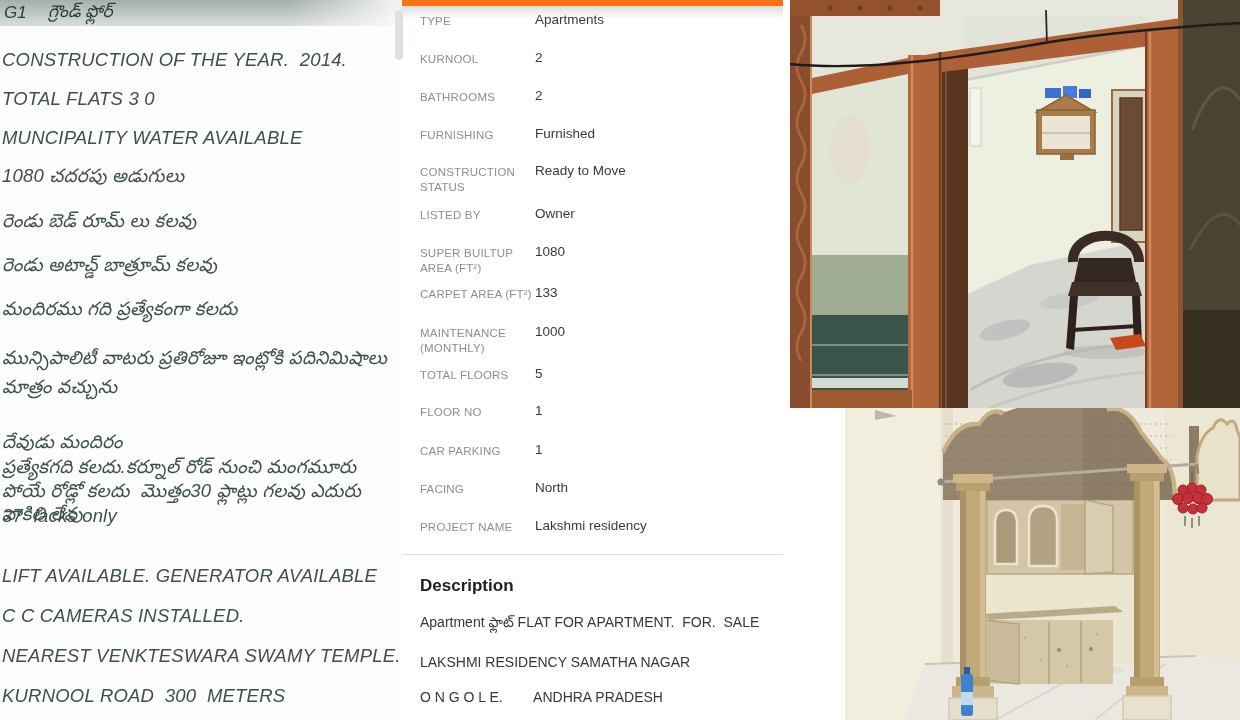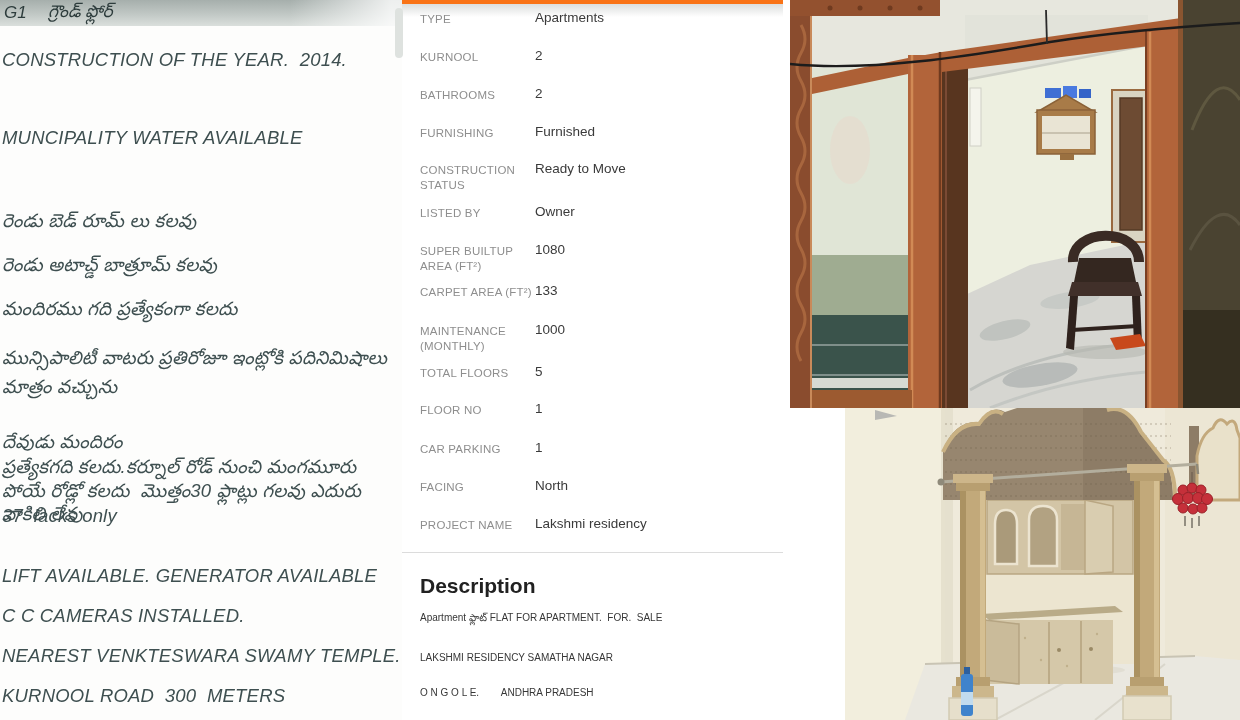--- a/index.html
+++ b/index.html
@@ -12,48 +12,50 @@
     background:linear-gradient(180deg,#a6afac 0%,#c1c8c5 55%,#dadfdc 100%);}
   .floor-bar::after{content:"";position:absolute;inset:0;
     background:linear-gradient(90deg,rgba(255,255,255,0) 72%,rgba(255,255,255,.8) 97%);}
   .floor-code{position:absolute;left:4px;top:3px;font-size:17px;color:#2d3c3c;}
   .floor-title{position:absolute;left:48px;top:2px;font-size:17px;color:#2d3c3c;}
   .note-line{position:absolute;left:2px;width:402px;font-size:18.5px;color:#3e4f50;
     line-height:1.32;white-space:pre-wrap;letter-spacing:.2px;}
 
   
   .details{position:absolute;left:402px;top:0;width:381px;height:720px;background:#fff;
-    border-top:4px solid #f97316;box-sizing:border-box;}
+    border-top:6px solid #f97316;box-sizing:border-box;}
   .details::before{content:"";position:absolute;top:0;left:0;right:0;height:13px;
     background:linear-gradient(180deg,rgba(95,105,100,.22),rgba(255,255,255,0));}
   .side-tab{position:absolute;left:-7px;top:4px;width:8px;height:50px;background:#dee2df;border-radius:4px;}
   .row{position:absolute;left:18px;width:360px;}
   .row-label{display:inline-block;width:112px;font-size:11.5px;line-height:15px;color:#8e8e8e;
     letter-spacing:.2px;vertical-align:top;}
   .row-label.nowrap{white-space:nowrap;}
   .row-value{position:absolute;left:115px;top:-2px;font-size:13.5px;color:#3a3a3a;white-space:pre;}
   .divider{position:absolute;left:0;top:548px;width:381px;height:1px;background:#dcdcdc;}
-  .desc-heading{position:absolute;left:18px;top:570px;font-size:21px;font-weight:bold;color:#212121;}
-  .desc-line{position:absolute;left:18px;width:356px;font-size:10px;color:#373737;white-space:pre-wrap;}
+  .desc-heading{position:absolute;left:18px;top:570px;font-size:17px;font-weight:bold;color:#212121;}
+  .desc-line{position:absolute;left:18px;width:356px;font-size:14px;color:#373737;white-space:pre-wrap;}
 
   
   .photo-top{position:absolute;left:790px;top:0;width:450px;height:408px;}
   .photo-bottom{position:absolute;left:845px;top:408px;width:395px;height:312px;}
   .photo-top svg,.photo-bottom svg{display:block;width:100%;height:100%;}
 </style>
 </head>
 <body>
 
 <div class="notes">
   <div class="floor-bar">
     <span class="floor-code">G1</span>
     <span class="floor-title">గ్రౌండ్ ఫ్లోర్</span>
   </div>
   <div class="note-line" style="top:48px">CONSTRUCTION OF THE YEAR.  2014.</div>
+  <div class="note-line" style="top:87px">TOTAL FLATS 3 0</div>
   <div class="note-line" style="top:126px">MUNCIPALITY WATER AVAILABLE</div>
+  <div class="note-line" style="top:164px">1080 చదరపు అడుగులు</div>
   <div class="note-line" style="top:253px">రెండు అటాచ్డ్ బాత్రూమ్ కలవు</div>
   <div class="note-line" style="top:209px">రెండు బెడ్ రూమ్ లు కలవు</div>
   <div class="note-line" style="top:297px">మందిరము గది ప్రత్యేకంగా కలదు</div>
   <div class="note-line" style="top:430px">దేవుడు మందిరం</div>
   <div class="note-line" style="top:344px;line-height:1.55">మున్సిపాలిటీ వాటరు ప్రతిరోజూ ఇంట్లోకి పదినిమిషాలు మాత్రం వచ్చును</div>
   <div class="note-line" style="top:455px;line-height:1.28">ప్రత్యేకగది కలదు.కర్నూల్ రోడ్ నుంచి మంగమూరు పోయే రోడ్లో కలదు  మొత్తం30 ఫ్లాట్లు గలవు ఎదురు వాకిలి లేవు</div>
   <div class="note-line" style="top:504px">37  lacks only</div>
   <div class="note-line" style="top:604px">C C CAMERAS INSTALLED.</div>
   <div class="note-line" style="top:564px">LIFT AVAILABLE. GENERATOR AVAILABLE</div>
   <div class="note-line" style="top:644px">NEAREST VENKTESWARA SWAMY TEMPLE.</div>

